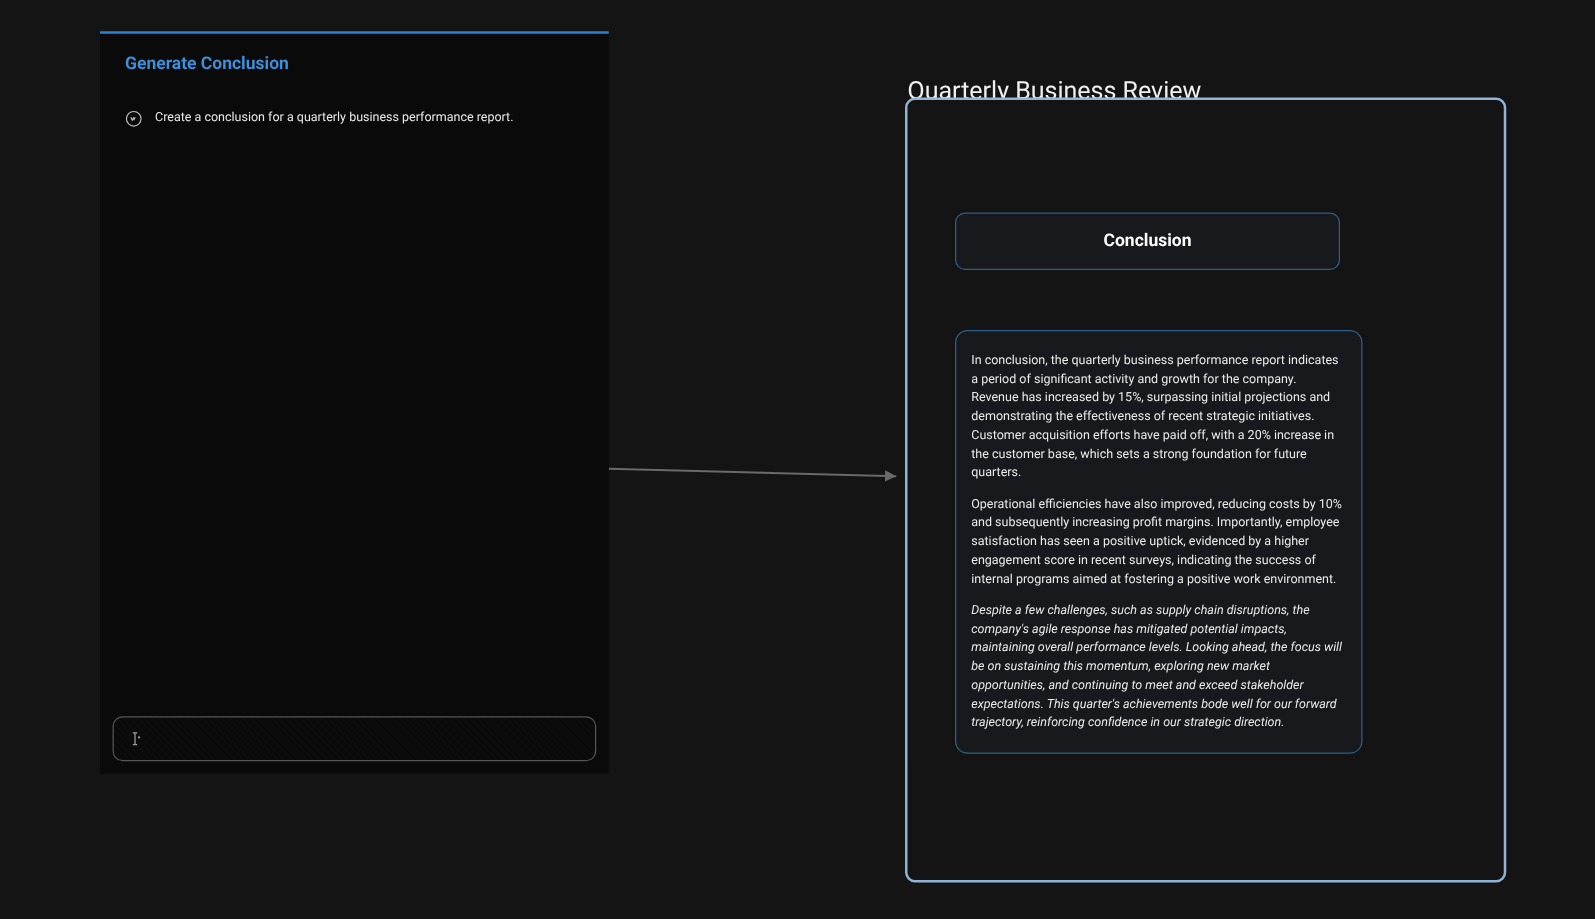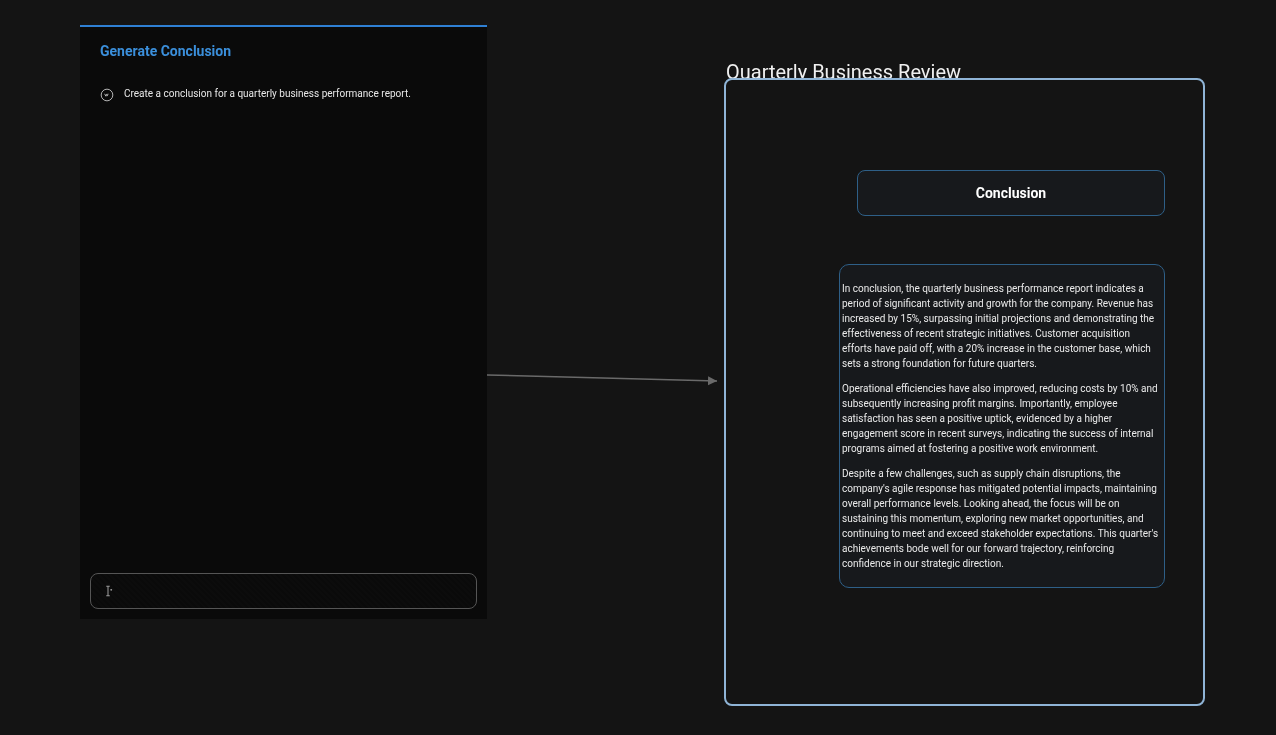--- a/index.html
+++ b/index.html
@@ -31,21 +31,21 @@
     font-weight: 700;
     color: #3b8fdb;
   }
   .chat-area {
     flex: 1;
     padding: 8px 20px;
     overflow-y: auto;
   }
   .msg {
     display: flex;
-    align-items: flex-start;
+    align-items: center;
     gap: 10px;
     padding: 12px 0;
   }
   .msg-icon {
     width: 14px;
     height: 14px;
     flex-shrink: 0;
     display: flex;
     align-items: center;
     justify-content: center;
@@ -112,49 +112,49 @@
     position: absolute;
     left: 724px;
     top: 78px;
     width: 481px;
     height: 628px;
     border: 2px solid #8fb4d6;
     border-radius: 8px;
     background: #141414;
     display: flex;
     flex-direction: column;
-    align-items: flex-end;
+    align-items: flex-start;
     padding: 90px 38px 60px 38px;
     gap: 48px;
   }
   .conclusion-header {
     width: 308px;
     border: 1px solid #2e5f87;
     border-radius: 8px;
     padding: 14px 0;
     text-align: center;
     font-size: 14px;
     font-weight: 700;
     color: #fff;
     background: #17191c;
   }
   .conclusion-body {
     width: 326px;
     border: 1px solid #2e5f87;
     border-radius: 10px;
     background: #17191c;
-    padding: 16px 2px;
+    padding: 16px 12px;
   }
   .conclusion-body p {
     font-size: 10px;
     line-height: 1.5;
     color: #eaeaea;
     margin-bottom: 10px;
   }
-  .conclusion-body p:last-child { margin-bottom: 0; }
+  .conclusion-body p:last-child { margin-bottom: 0; font-style: italic; }
 </style>
 </head>
 <body>
 
 <div class="left-panel">
   <div class="left-header">Generate Conclusion</div>
 
   <div class="chat-area">
 
     <div class="msg">

